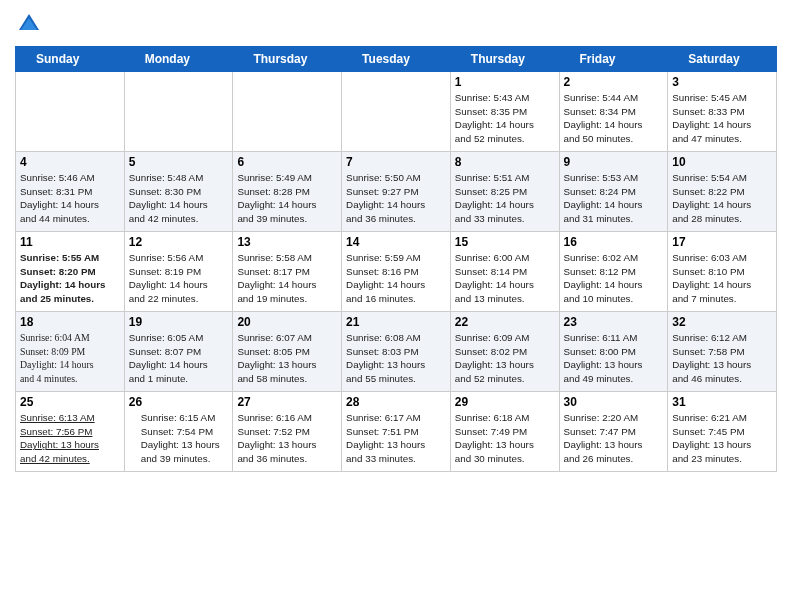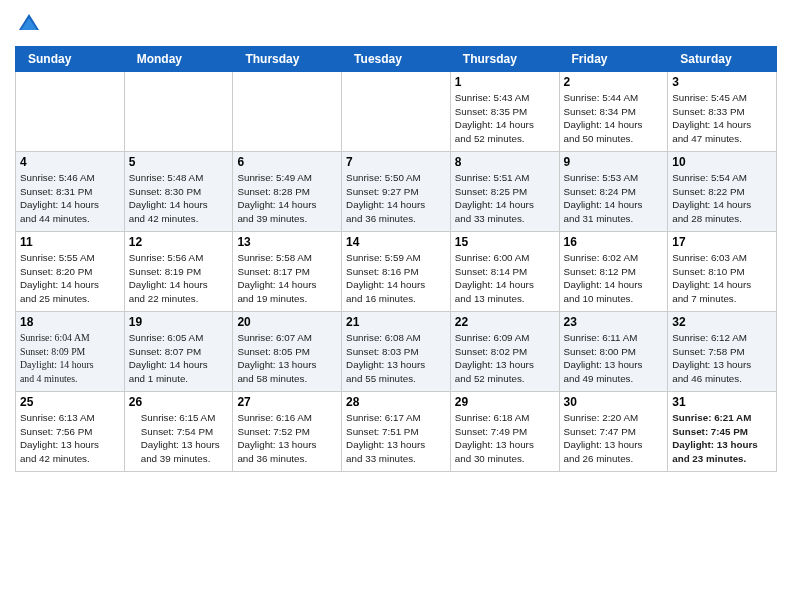--- a/index.html
+++ b/index.html
@@ -49,21 +49,21 @@
       color: #555;
     }
     table {
       width: 100%;
       border-collapse: collapse;
       font-size: 10.5px;
     }
     thead th {
       background: #1565c0;
       color: #fff;
-      padding: 5px 12px;
+      padding: 5px 20px;
       text-align: left;
       font-size: 12px;
       font-weight: bold;
       border: 1px solid #1565c0;
     }
     tbody td {
       border: 1px solid #ccc;
       vertical-align: top;
       padding: 3px 4px;
       width: calc(100% / 7);
@@ -198,21 +198,21 @@
             <span class="day-num">10</span>
             <div class="day-info" style="white-space: pre-line;">Sunrise: 5:54 AM
 Sunset: 8:22 PM
 Daylight: 14 hours
 and 28 minutes.</div>
           </td>
         </tr>
         <tr>
           <td>
             <span class="day-num">11</span>
-            <div class="day-info" style="white-space: pre-line;">Sunrise: 5:55 AM
+            <div class="day-info" style="white-space: pre-line; font-weight: bold;">Sunrise: 5:55 AM
 Sunset: 8:20 PM
 Daylight: 14 hours
 and 25 minutes.</div>
           </td>
           <td>
             <span class="day-num">12</span>
             <div class="day-info" style="white-space: pre-line;">Sunrise: 5:56 AM
 Sunset: 8:19 PM
 Daylight: 14 hours
 and 22 minutes.</div>
@@ -300,21 +300,21 @@
             <span class="day-num">32</span>
             <div class="day-info" style="white-space: pre-line;">Sunrise: 6:12 AM
 Sunset: 7:58 PM
 Daylight: 13 hours
 and 46 minutes.</div>
           </td>
         </tr>
         <tr>
           <td>
             <span class="day-num">25</span>
-            <div class="day-info" style="white-space: pre-line;">Sunrise: 6:13 AM
+            <div class="day-info" style="white-space: pre-line; text-decoration: underline;">Sunrise: 6:13 AM
 Sunset: 7:56 PM
 Daylight: 13 hours
 and 42 minutes.</div>
           </td>
           <td>
             <span class="day-num">26</span>
             <div class="day-info" style="white-space: pre-line; margin-left: 12px;">Sunrise: 6:15 AM
 Sunset: 7:54 PM
 Daylight: 13 hours
 and 39 minutes.</div>
@@ -342,21 +342,21 @@
           </td>
           <td>
             <span class="day-num">30</span>
             <div class="day-info" style="white-space: pre-line;">Sunrise: 2:20 AM
 Sunset: 7:47 PM
 Daylight: 13 hours
 and 26 minutes.</div>
           </td>
           <td>
             <span class="day-num">31</span>
-            <div class="day-info" style="white-space: pre-line; font-weight: bold;">Sunrise: 6:21 AM
+            <div class="day-info" style="white-space: pre-line;">Sunrise: 6:21 AM
 Sunset: 7:45 PM
 Daylight: 13 hours
 and 23 minutes.</div>
           </td>
         </tr>
       </tbody>
   </table>
 </div>
 
 </body></html>

